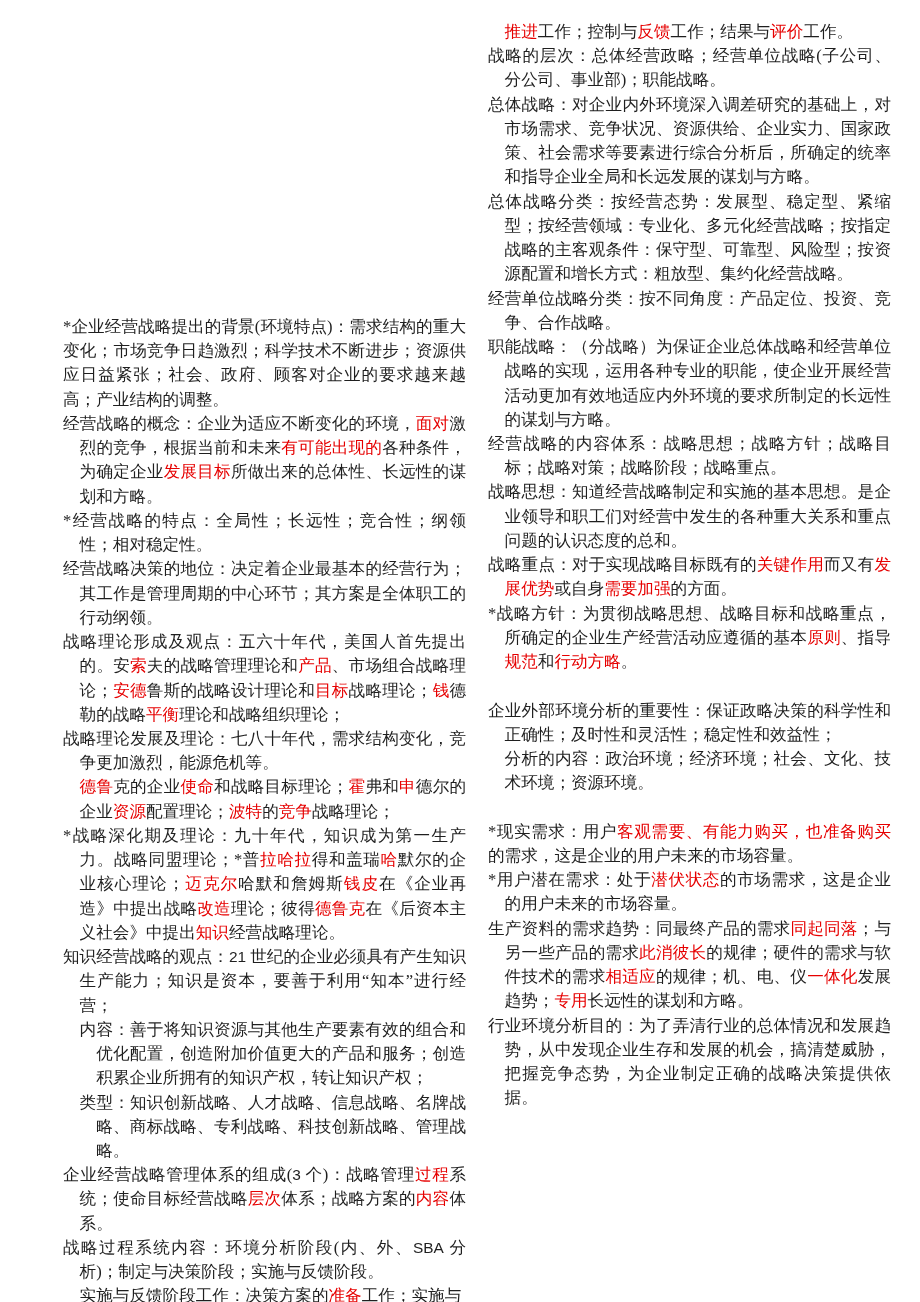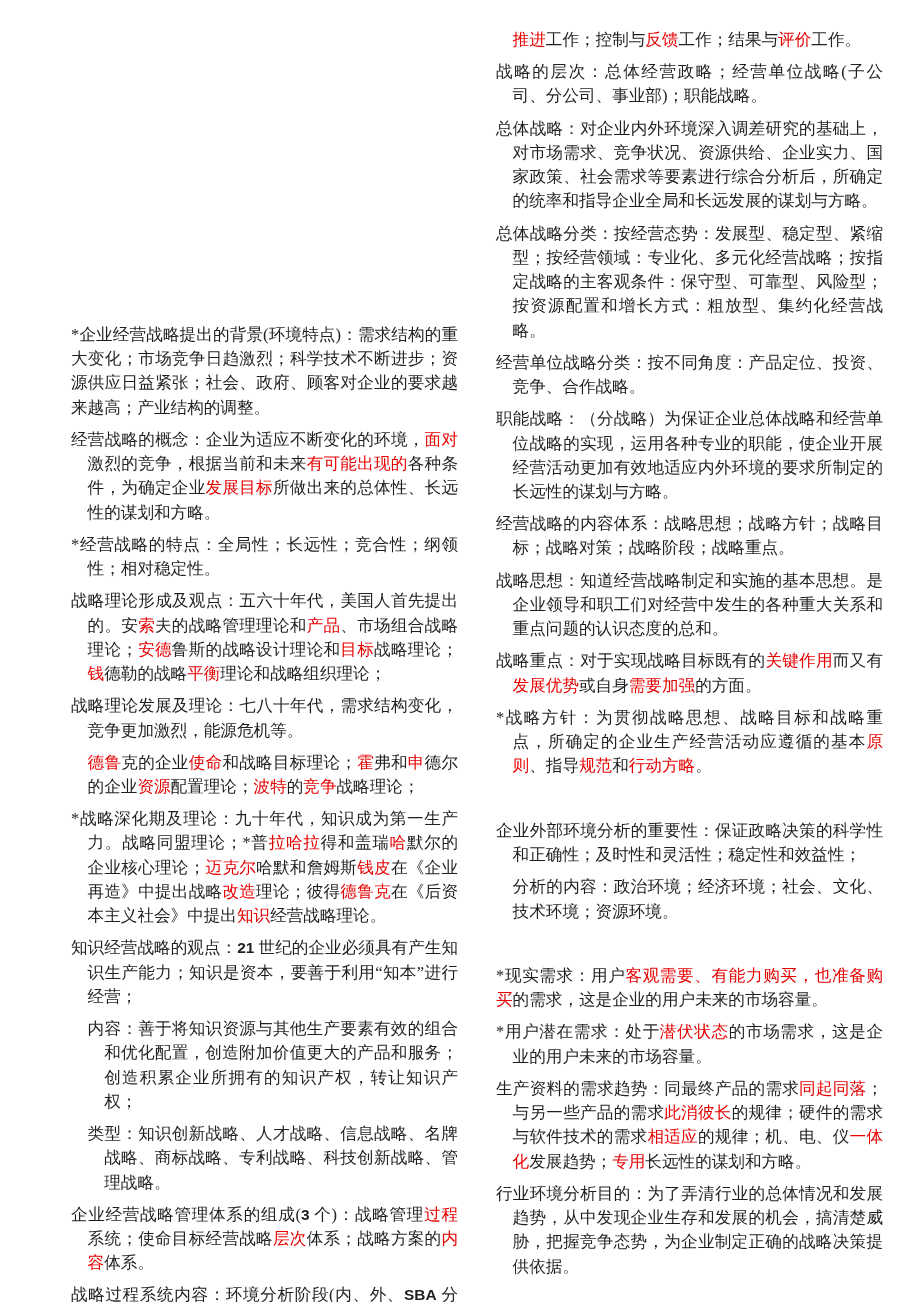--- a/index.html
+++ b/index.html
@@ -20,42 +20,43 @@
   .doc{
     display:flex;
     padding-top:20px;
     box-sizing:border-box;
   }
   .col{width:403px;}
   .col-left{margin-left:63px;}
   .col-right{margin-left:22px;}
   .spacer{height:295px;}
   .para{
-    margin:8px;
+    margin:0;
     text-align:justify;
     word-break:break-all;
   }
   .flush{}
   .hang1{padding-left:1em;text-indent:-1em;}
   .lead1{padding-left:1em;}
   .sub1{padding-left:2em;text-indent:-1em;}
   .blank{height:24.24px;}
   .blankLg{height:33px;}
   .red{color:var(--red);}
-  .b{font-weight:bold;font-family:"Liberation Sans","DejaVu Sans",sans-serif;font-size:0.93em;}
+  .b{font-weight:normal;font-family:"Liberation Sans","DejaVu Sans",sans-serif;font-size:0.93em;}
 </style>
 </head>
 <body>
 
 <div class="doc">
   <div class="col col-left">
     <div class="spacer"></div>
   <div class="para flush"><span>*企业经营战略提出的背景(环境特点)：需求结构的重大变化；市场竞争日趋激烈；科学技术不断进步；资源供应日益紧张；社会、政府、顾客对企业的要求越来越高；产业结构的调整。</span></div>
       <div class="para hang1"><span>经营战略的概念：企业为适应不断变化的环境，</span><span class="red">面对</span><span>激烈的竞争，根据当前和未来</span><span class="red">有可能出现的</span><span>各种条件，为确定企业</span><span class="red">发展目标</span><span>所做出来的总体性、长远性的谋划和方略。</span></div>
       <div class="para hang1"><span>*经营战略的特点：全局性；长远性；竞合性；纲领性；相对稳定性。</span></div>
+      <div class="para hang1"><span>经营战略决策的地位：决定着企业最基本的经营行为；其工作是管理周期的中心环节；其方案是全体职工的行动纲领。</span></div>
       <div class="para hang1"><span>战略理论形成及观点：五六十年代，美国人首先提出的。安</span><span class="red">索</span><span>夫的战略管理理论和</span><span class="red">产品</span><span>、市场组合战略理论；</span><span class="red">安德</span><span>鲁斯的战略设计理论和</span><span class="red">目标</span><span>战略理论；</span><span class="red">钱</span><span>德勒的战略</span><span class="red">平衡</span><span>理论和战略组织理论；</span></div>
       <div class="para hang1"><span>战略理论发展及理论：七八十年代，需求结构变化，竞争更加激烈，能源危机等。</span></div>
       <div class="para lead1"><span class="red">德鲁</span><span>克的企业</span><span class="red">使命</span><span>和战略目标理论；</span><span class="red">霍</span><span>弗和</span><span class="red">申</span><span>德尔的企业</span><span class="red">资源</span><span>配置理论；</span><span class="red">波特</span><span>的</span><span class="red">竞争</span><span>战略理论；</span></div>
       <div class="para hang1"><span>*战略深化期及理论：九十年代，知识成为第一生产力。战略同盟理论；*普</span><span class="red">拉哈拉</span><span>得和盖瑞</span><span class="red">哈</span><span>默尔的企业核心理论；</span><span class="red">迈克尔</span><span>哈默和詹姆斯</span><span class="red">钱皮</span><span>在《企业再造》中提出战略</span><span class="red">改造</span><span>理论；彼得</span><span class="red">德鲁克</span><span>在《后资本主义社会》中提出</span><span class="red">知识</span><span>经营战略理论。</span></div>
       <div class="para hang1"><span>知识经营战略的观点：</span><span class="b">21</span><span> 世纪的企业必须具有产生知识生产能力；知识是资本，要善于利用“知本”进行经营；</span></div>
       <div class="para sub1"><span>内容：善于将知识资源与其他生产要素有效的组合和优化配置，创造附加价值更大的产品和服务；创造积累企业所拥有的知识产权，转让知识产权；</span></div>
       <div class="para sub1"><span>类型：知识创新战略、人才战略、信息战略、名牌战略、商标战略、专利战略、科技创新战略、管理战略。</span></div>
       <div class="para hang1"><span>企业经营战略管理体系的组成(</span><span class="b">3</span><span> 个)：战略管理</span><span class="red">过程</span><span>系统；使命目标经营战略</span><span class="red">层次</span><span>体系；战略方案的</span><span class="red">内容</span><span>体系。</span></div>
       <div class="para hang1"><span>战略过程系统内容：环境分析阶段(内、外、</span><span class="b">SBA</span><span> 分析)；制定与决策阶段；实施与反馈阶段。</span></div>
       <div class="para lead1"><span>实施与反馈阶段工作：决策方案的</span><span class="red">准备</span><span>工作；实施与</span></div>

